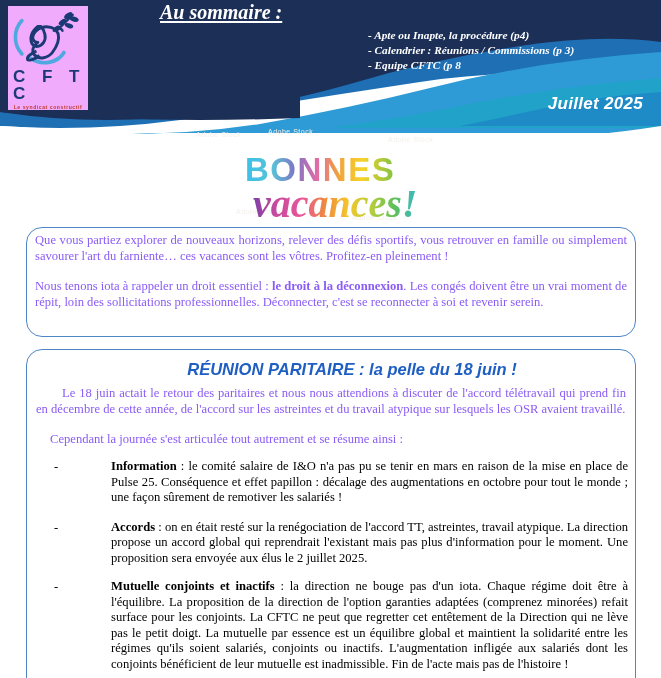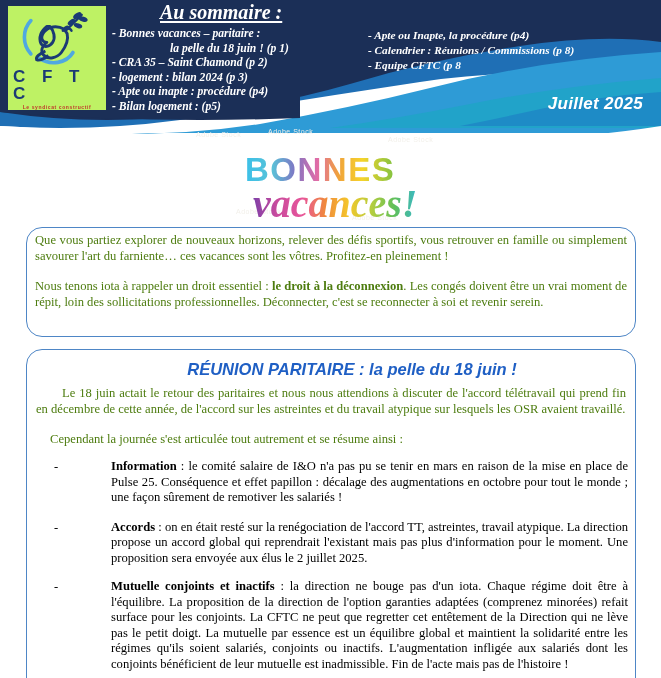--- a/index.html
+++ b/index.html
@@ -27,23 +27,23 @@
     position: absolute;
     left: 0; top: 0;
     width: 661px;
     height: 142px;
   }
 
   
   #logo-block {
     position: absolute;
     left: 8px; top: 6px;
-    width: 98px;
+    width: 80px;
     height: 104px;
-    background: #bef264;
+    background: #f0abfc;
     z-index: 5;
     display: flex;
     flex-direction: column;
     align-items: center;
     justify-content: flex-start;
   }
   #logo-dove {
     width: 84px;
     height: 68px;
     margin-top: 3px;
@@ -183,21 +183,21 @@
     width: 610px;
     height: 360px;
   }
 
   
   .body-text {
     position: absolute;
     z-index: 4;
     font-family: "Liberation Serif", "DejaVu Serif", serif;
     font-size: 12.6px;
-    color: #4d7c0f;
+    color: #8b5cf6;
     text-align: justify;
     line-height: 15.5px;
   }
   #intro-p1 {
     left: 35px;
     top: 233px;
     width: 592px;
   }
   #intro-p2 {
     left: 35px;
@@ -308,32 +308,24 @@
       <path d="M34,58 C26,62 20,66 22,70 C26,72 34,68 38,64" fill="none" stroke="#1B3A75" stroke-width="4" stroke-linejoin="round"></path>
 
       <path d="M58,30 C62,26 68,26 70,30" fill="none" stroke="#1B3A75" stroke-width="3.4" stroke-linecap="round"></path>
     </svg>
     <div id="logo-cftc-text">C F T C</div>
     <div id="logo-tagline">Le syndicat constructif</div>
   </div>
 
   <div id="sommaire-title">Au sommaire :</div>
 
-  <div id="sommaire-left">
-    <div class="toc-line">- Bonnes vacances – paritaire :</div>
-    <div class="toc-line indented">la pelle du 18 juin ! (p 1)</div>
-    <div class="toc-line">- CRA 35 – Saint Chamond (p 2)</div>
-    <div class="toc-line">- logement : bilan 2024 (p 3)</div>
-    <div class="toc-line">- Apte ou inapte : procédure (p4)</div>
-    <div class="toc-line">- Bilan logement : (p5)</div>
-  </div>
 
   <div id="sommaire-right">
     <div class="toc-line">- Apte ou Inapte, la procédure (p4)</div>
-    <div class="toc-line">-  Calendrier : Réunions / Commissions (p 8)</div>
+    <div class="toc-line">-  Calendrier : Réunions / Commissions (p 3)</div>
     <div class="toc-line">- Equipe CFTC (p 8</div>
   </div>
 
   <div id="header-date">Juillet 2025</div>
 </div>
 
 <div class="watermark" style="left:196px; top:131px;">Adobe Stock</div>
 <div class="watermark" style="left:268px; top:128px;">Adobe Stock</div>
 <div class="watermark" style="left:388px; top:136px;">Adobe Stock</div>
 <div class="watermark" style="left:236px; top:208px;">Adobe Stock</div>

